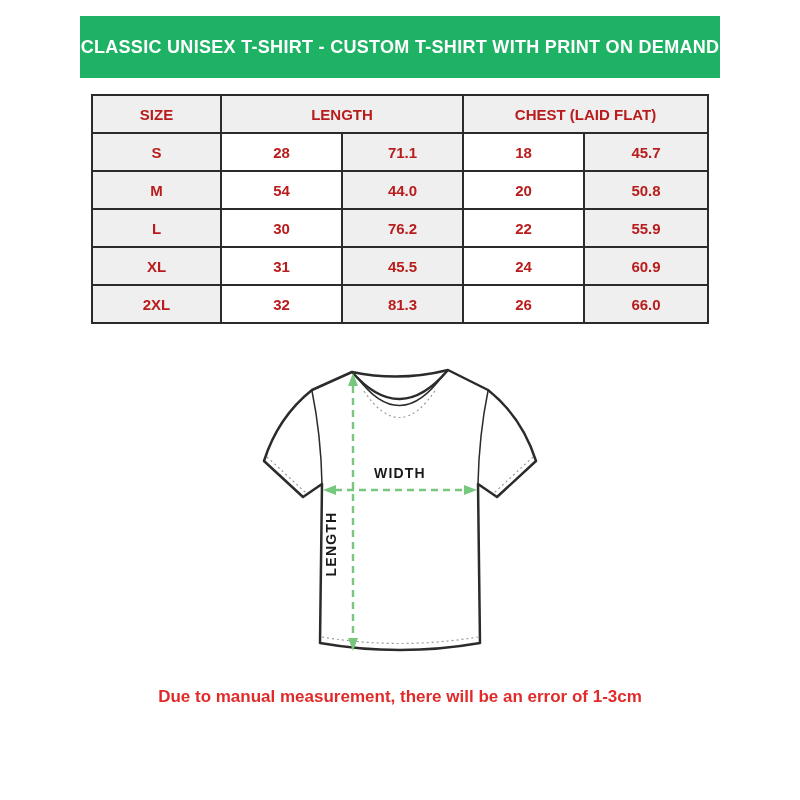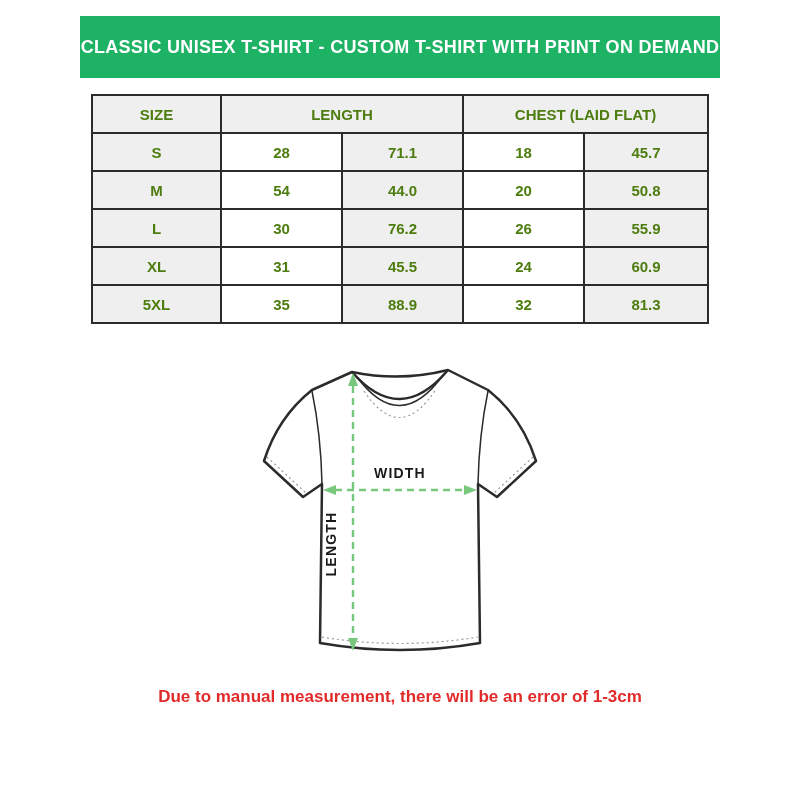--- a/index.html
+++ b/index.html
@@ -46,21 +46,21 @@
   }
   .size-table th,
   .size-table td {
     border: 2px solid #2B2B2B;
     height: 36px;
     padding: 0;
     text-align: center;
     vertical-align: middle;
     font-size: 15px;
     font-weight: 700;
-    color: #4d7c0f;
+    color: #b91c1c;
   }
   .size-table thead th { background: #EFEFEF; }
   .size-table tbody td { background: #ffffff; }
   .size-table tbody td:nth-child(odd) { background: #EFEFEF; }
   
   .diagram {
     width: 320px;
     height: 320px;
     margin: 33px auto 0 auto;
   }
@@ -117,36 +117,36 @@
         <td>M</td>
         <td>54</td>
         <td>44.0</td>
         <td>20</td>
         <td>50.8</td>
       </tr>
       <tr>
         <td>L</td>
         <td>30</td>
         <td>76.2</td>
-        <td>26</td>
+        <td>22</td>
         <td>55.9</td>
       </tr>
       <tr>
         <td>XL</td>
         <td>31</td>
         <td>45.5</td>
         <td>24</td>
         <td>60.9</td>
       </tr>
       <tr>
-        <td>5XL</td>
-        <td>35</td>
-        <td>88.9</td>
+        <td>2XL</td>
         <td>32</td>
         <td>81.3</td>
+        <td>26</td>
+        <td>66.0</td>
       </tr>
     </tbody>
   </table>
 
   <div class="diagram">
     <svg viewBox="0 0 320 320" width="320" height="320" xmlns="http://www.w3.org/2000/svg">
 
       <path d="M112,15 Q160,25 208,13 L248,33 Q282,60 296,104 L257,140 L238,127 L240,286 Q160,300 80,286 L82,127 L63,140 L24,104 Q38,60 72,33 Z" fill="#ffffff" stroke="#2B2B2B" stroke-width="2.5" stroke-linejoin="round"></path>
 
       <path d="M112,15 Q160,70 208,13" fill="none" stroke="#2B2B2B" stroke-width="2.5"></path>

